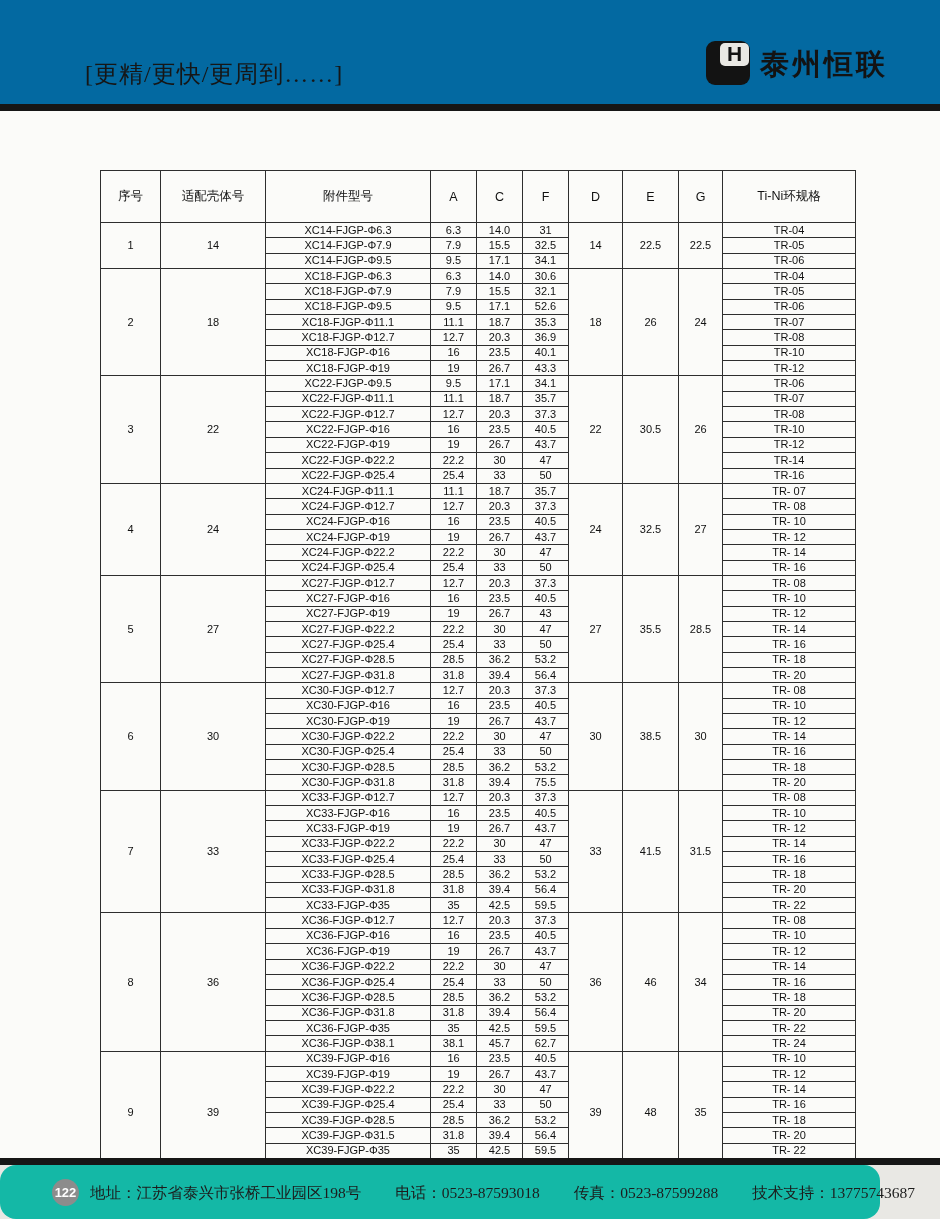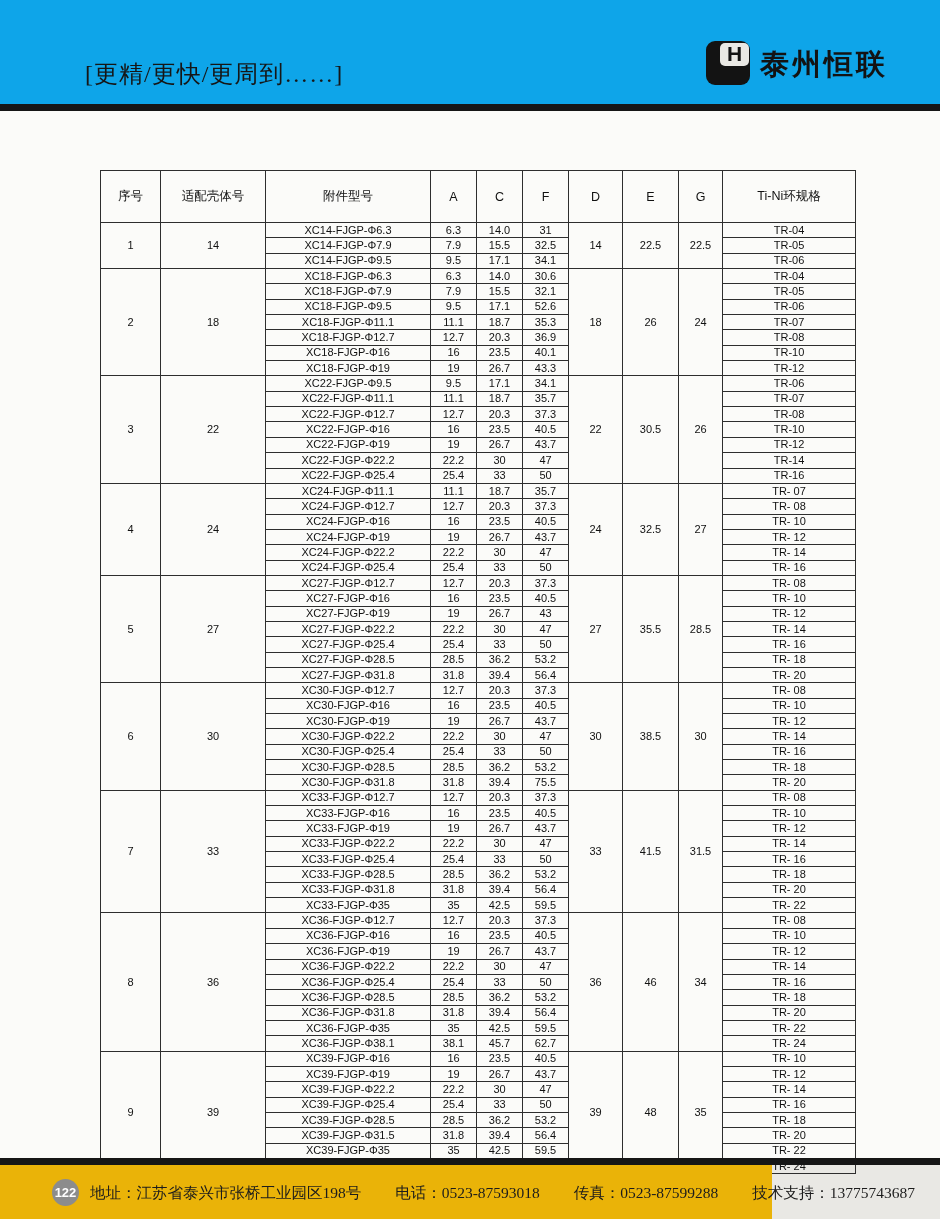--- a/index.html
+++ b/index.html
@@ -2,21 +2,21 @@
 <html><head>
 <meta charset="utf-8">
 <style>
   html,body{margin:0;padding:0;}
   body{
     width:940px;height:1219px;position:relative;overflow:hidden;
     background:#e9e8e4;color:#141414;
     font-family:"Liberation Sans","DejaVu Sans",sans-serif;
   }
   
-  .page-header{position:absolute;top:0;left:0;width:940px;height:104px;background:#0ea5e9;}
+  .page-header{position:absolute;top:0;left:0;width:940px;height:104px;background:#0369a1;}
   .slogan{
     position:absolute;left:85px;top:58px;
     font-family:"Liberation Serif","DejaVu Serif",serif;
     font-size:24px;letter-spacing:1px;color:#161616;white-space:nowrap;
   }
   .logo-block{position:absolute;top:40px;right:52px;display:flex;align-items:center;gap:9px;}
   .brand-name{font-size:29px;font-weight:bold;letter-spacing:3px;color:#131313;white-space:nowrap;}
   .top-bar,.bottom-bar{position:absolute;left:0;width:940px;height:7px;background:#161616;}
   .top-bar{top:104px;}
   .bottom-bar{top:1158px;}
@@ -35,21 +35,21 @@
     height:19px;padding:16px;font-size:12.5px;font-weight:normal;
     border:1px solid #2e2e2e;text-align:center;color:#111;
     white-space:nowrap;overflow:hidden;
   }
   table.spec td{
     height:14.35px;padding:0;font-size:11px;line-height:1;
     border:1px solid #2e2e2e;text-align:center;color:#111;
     white-space:nowrap;overflow:hidden;
   }
   
-  .page-footer{position:absolute;top:1165px;left:0;width:772px;height:54px;background:#eab308;}
+  .page-footer{position:absolute;top:1165px;left:0;width:880px;height:54px;background:#14b8a6;border-radius:16px;}
   .page-badge{
     position:absolute;left:52px;top:14px;width:27px;height:27px;border-radius:50%;
     background:#8c8c8c;color:#ffffff;font-size:13px;font-weight:bold;
     display:flex;align-items:center;justify-content:center;
   }
   .footer-line{
     position:absolute;left:90px;top:18px;white-space:nowrap;
     font-family:"Liberation Serif","DejaVu Serif",serif;
     font-size:15.5px;color:#1c1c1c;
   }

